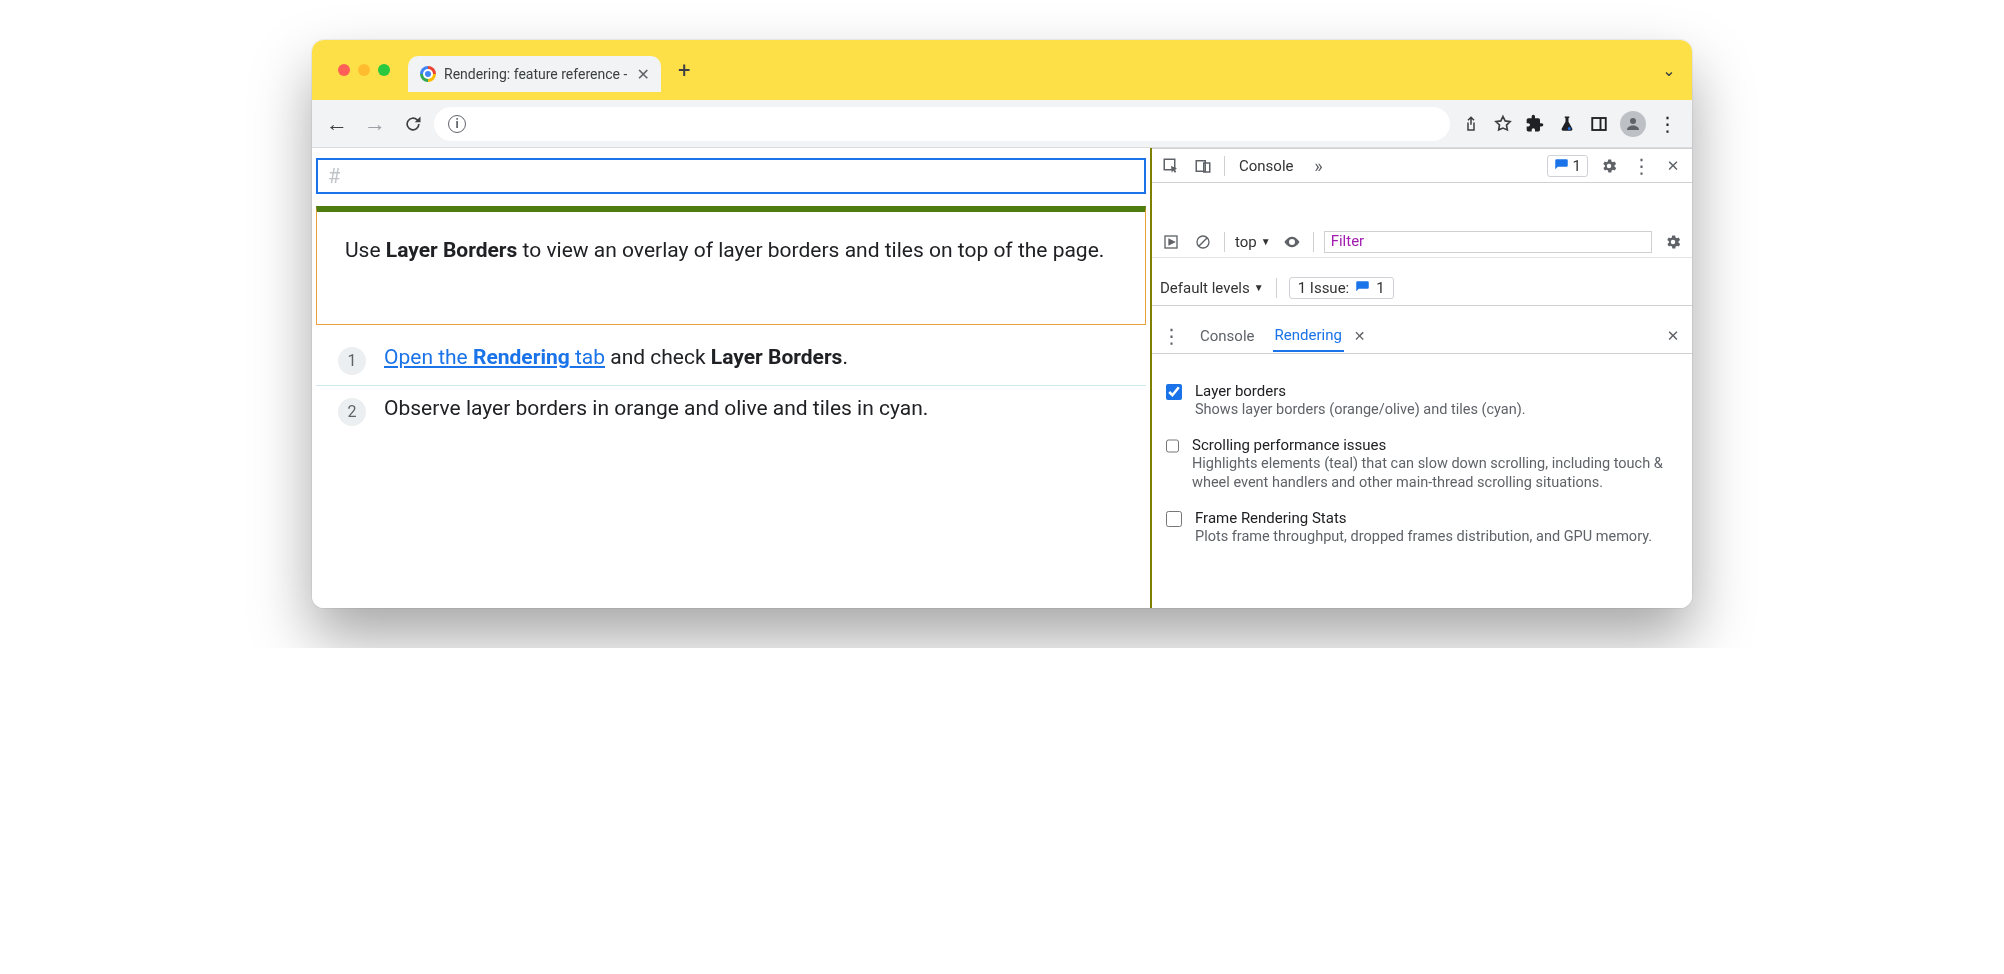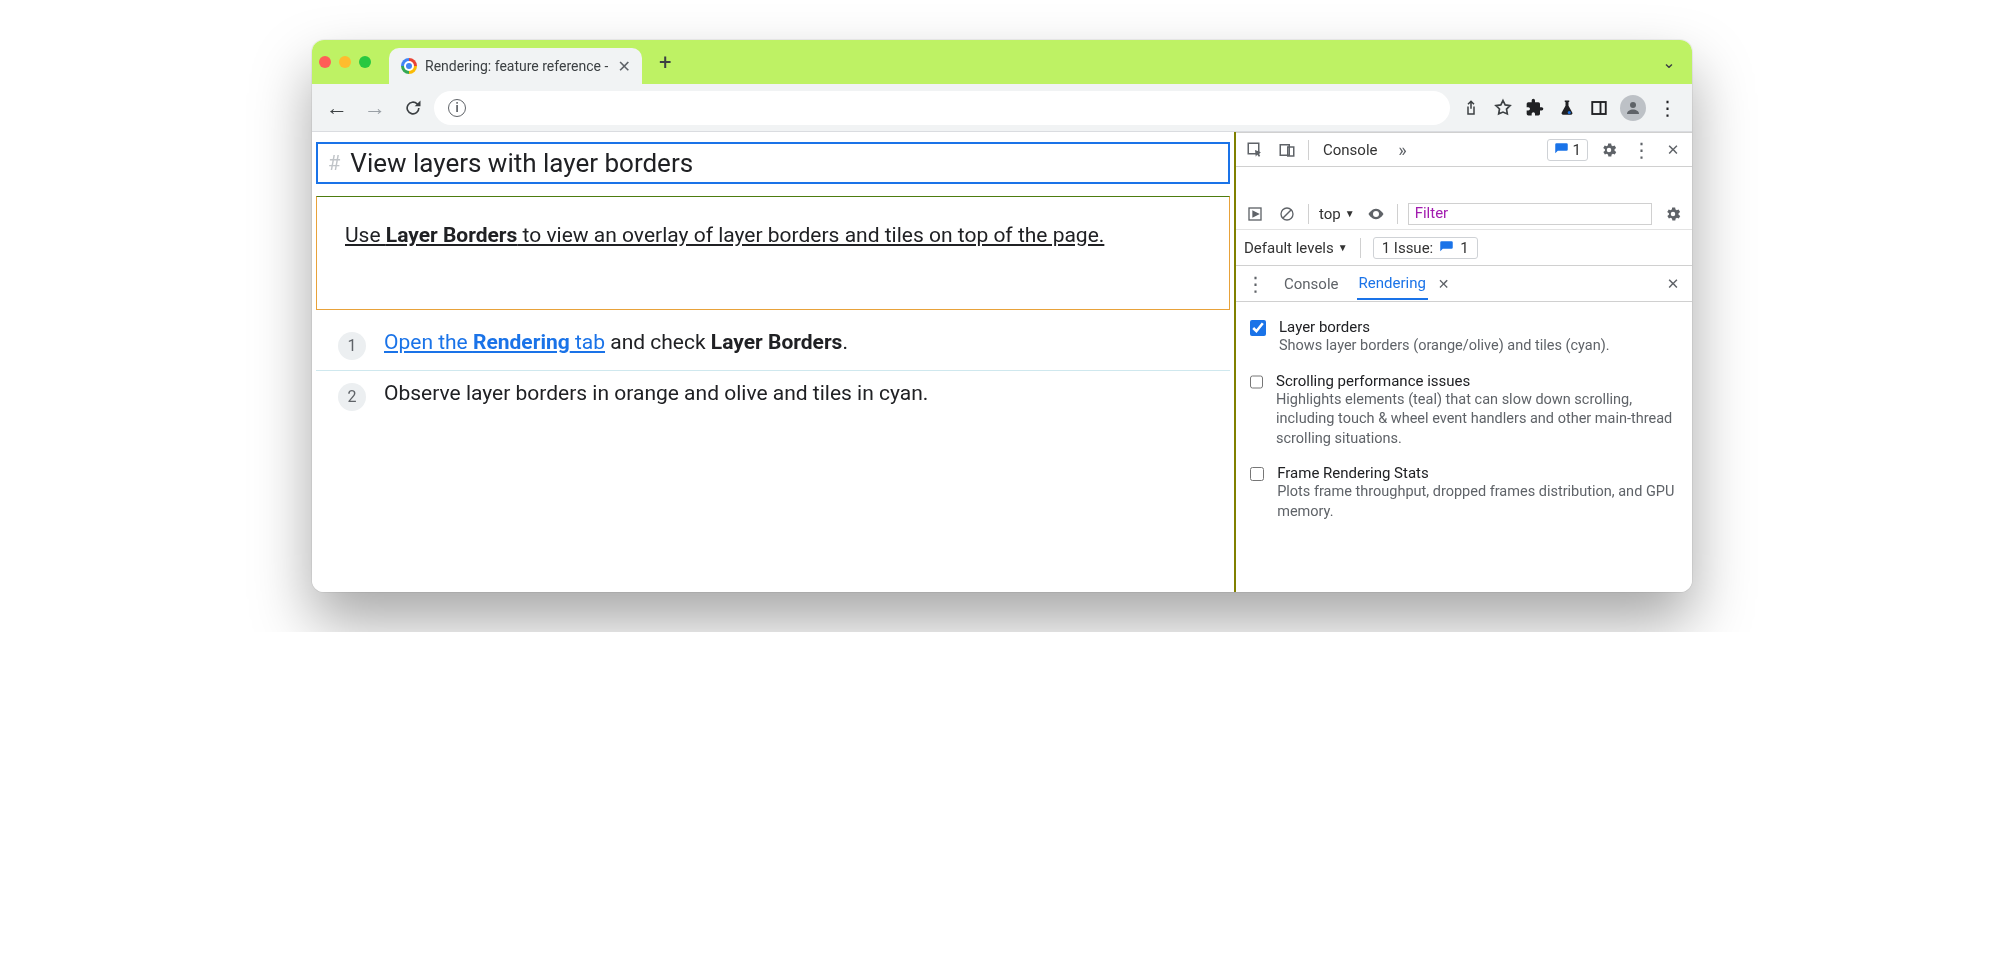--- a/index.html
+++ b/index.html
@@ -13,25 +13,25 @@
   .window {
     width: 1380px;
     margin: 0 auto;
     border-radius: 12px;
     box-shadow: 0 30px 60px rgba(0,0,0,0.35), 0 0 0 1px rgba(0,0,0,0.05);
     overflow: hidden;
     background: #fff;
   }
   
   .tabbar {
-    height: 44px;
-    background: #bef264;
+    height: 60px;
+    background: #fde047;
     display: flex;
     align-items: center;
-    padding-left: 7px;
+    padding-left: 26px;
   }
   .traffic { display: flex; gap: 8px; margin-right: 18px; }
   .tl { width: 12px; height: 12px; border-radius: 50%; }
   .tl.red { background:#ff5f57; } .tl.yellow{background:#febc2e;} .tl.green{background:#28c840;}
   .tab {
     height: 36px;
     margin-top: 8px;
     background:#f1f3f4;
     border-radius: 10px 10px 0 0;
     display:flex; align-items:center;
@@ -104,36 +104,37 @@
   .para-block{
     border:1px solid #e8a23a;
     margin: 12px 4px 0 4px;
     padding: 22px 22px 26px 28px;
     font-size:21px;
     line-height:1.6;
     color:#202124;
     border-top:1px solid #e8a23a;
     position:relative;
   }
-  .cyan-top{border-top:1px solid #4d7c0f;text-decoration:underline;}
+  .cyan-top{border-top:6px solid #4d7c0f;}
   .para-block b{font-weight:700;}
   .steps{margin: 10px 4px 0 4px; font-size:21px;color:#202124;}
   .step{display:flex;align-items:flex-start;gap:18px;padding:10px 22px;border-top:1px solid #cfe8ee;}
   .step:first-child{border-top:none;}
   .num{width:28px;height:28px;border-radius:50%;background:#eceff1;color:#5f6368;display:flex;align-items:center;justify-content:center;font-size:16px;margin-top:2px;}
   .link{color:#1a73e8;text-decoration:underline;}
   .link b{color:#1a73e8;}
   
   .devtools{
-    width: 456px;
+    width: 540px;
     background:#fff;
     display:flex;flex-direction:column;
     font-size:15px;
     color:#333;
     border-top:1px solid #d0d0d0;
+    gap:12px;
   }
   .dt-top{
     height:34px;display:flex;align-items:center;gap:10px;
     padding:0 8px;border-bottom:1px solid #d0d0d0;
   }
   .dt-sep{width:1px;height:20px;background:#d0d0d0;}
   .dt-ic{width:22px;height:22px;display:flex;align-items:center;justify-content:center;color:#5f6368;}
   .dt-tab{color:#333;padding:0 4px;}
   .more{font-size:18px;}
   .issues-badge{display:flex;align-items:center;gap:4px;border:1px solid #cfd2d6;border-radius:3px;padding:1px 6px;color:#333;}
@@ -233,21 +234,20 @@
       <div class="icn kebab">⋮</div>
     </div>
   </div>
 
   <div class="content">
 
     <div class="page">
       <div class="page-inner">
         <div class="h2box">
           <span class="hash">#</span>
-          <span>View layers with layer borders</span>
         </div>
 
         <div class="para-block cyan-top">
           <div>
             <span>Use </span><b>Layer Borders</b><span> to view an overlay of layer borders and tiles on top of the page.</span>
           </div>
           <div style="height:30px"></div>
         </div>
 
         <div class="steps">

